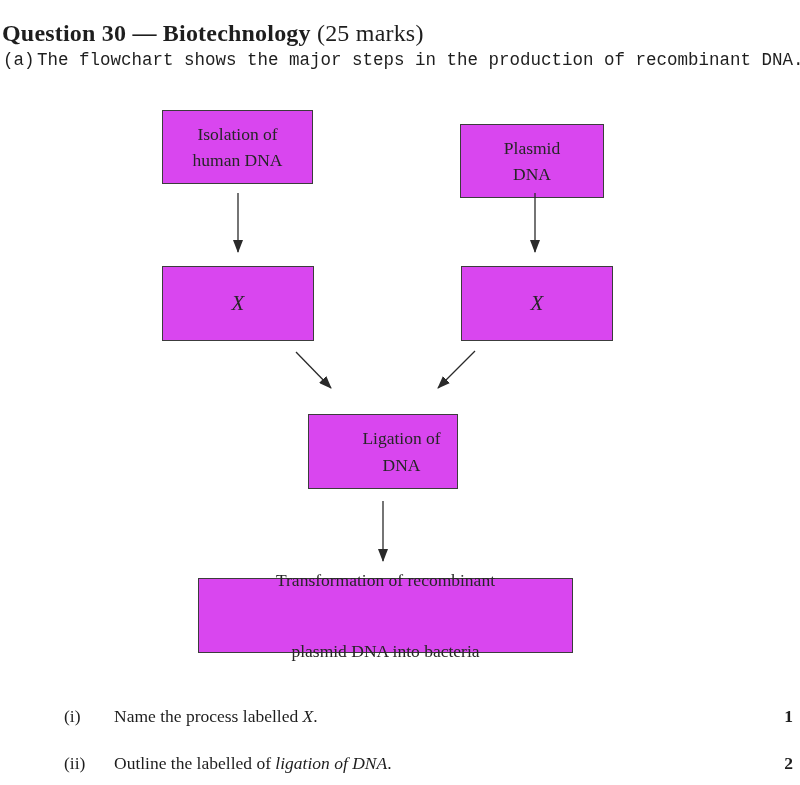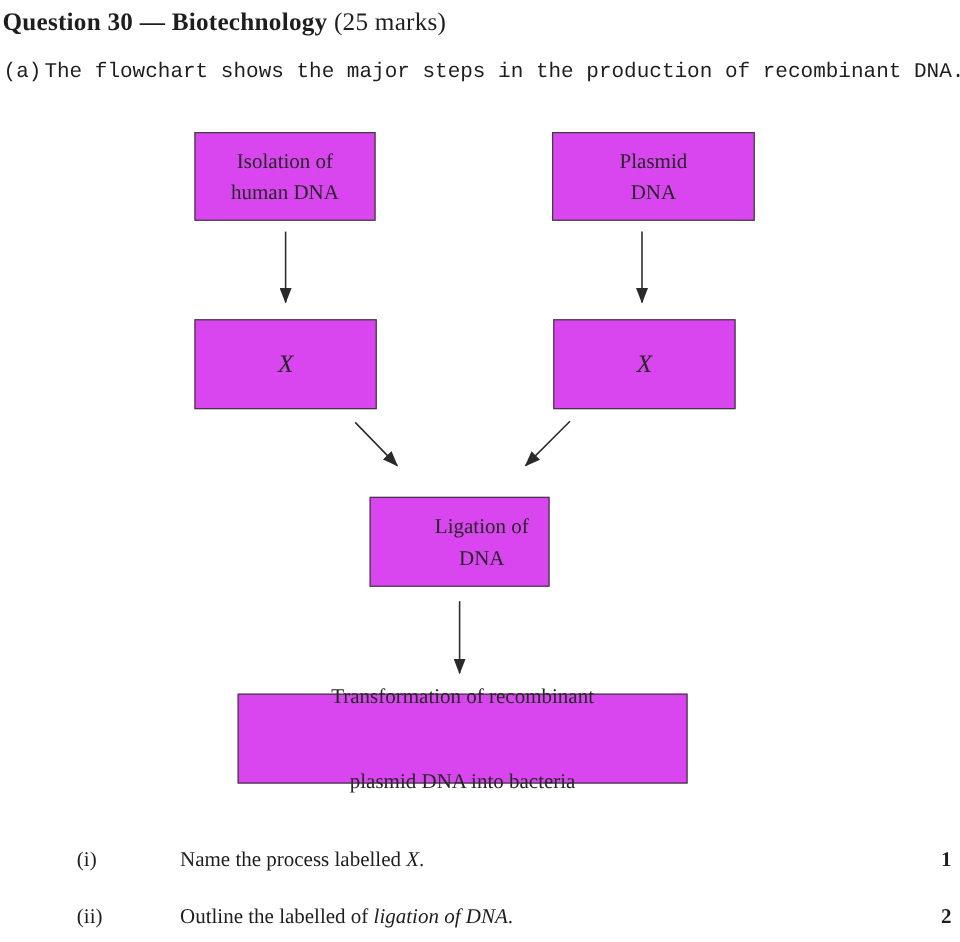--- a/index.html
+++ b/index.html
@@ -12,22 +12,22 @@
     position: relative;
     width: 800px;
     height: 785px;
     background: #ffffff;
     overflow: hidden;
   }
   
   .title {
     position: absolute;
     left: 2px;
-    top: 6px;
-    font-size: 21px;
+    top: 20px;
+    font-size: 24px;
     letter-spacing: 0.2px;
     white-space: nowrap;
   }
   .title .bold { font-weight: bold; }
   
   .intro-row {
     position: absolute;
     left: 3px;
     top: 50px;
     font-size: 17.5px;
@@ -46,21 +46,21 @@
     display: flex;
     flex-direction: column;
     align-items: center;
     justify-content: center;
     text-align: center;
     font-size: 17.5px;
     line-height: 1.5;
     color: #262626;
   }
   .box-isolation      { left: 162px; top: 110px; width: 151px; height: 74px; }
-  .box-plasmid        { left: 460px; top: 110px; width: 169px; height: 74px; }
+  .box-plasmid        { left: 460px; top: 124px; width: 144px; height: 74px; }
   .box-x-left         { left: 162px; top: 266px; width: 152px; height: 75px; }
   .box-x-right        { left: 461px; top: 266px; width: 152px; height: 75px; }
   .box-ligation       { left: 308px; top: 414px; width: 150px; height: 75px; padding-left: 37px; }
   .box-transformation { left: 198px; top: 578px; width: 375px; height: 75px; gap: 45px; }
   .x-label {
     font-style: italic;
     font-size: 21px;
   }
   
   .arrows {
@@ -74,21 +74,21 @@
   .q-row {
     position: absolute;
     left: 0;
     width: 100%;
     height: 24px;
     font-size: 17.5px;
   }
   .q-row-i  { top: 706px; }
   .q-row-ii { top: 753px; padding-left: 44px; }
   .q-label { position: absolute; left: 64px; }
-  .q-text  { position: absolute; left: 114px; white-space: nowrap; margin-left: 36px; }
+  .q-text  { position: absolute; left: 114px; white-space: nowrap; }
   .q-text .it { font-style: italic; }
   .q-marks {
     position: absolute;
     right: 7px;
     font-weight: bold;
   }
 </style>
 </head>
 <body>
 

